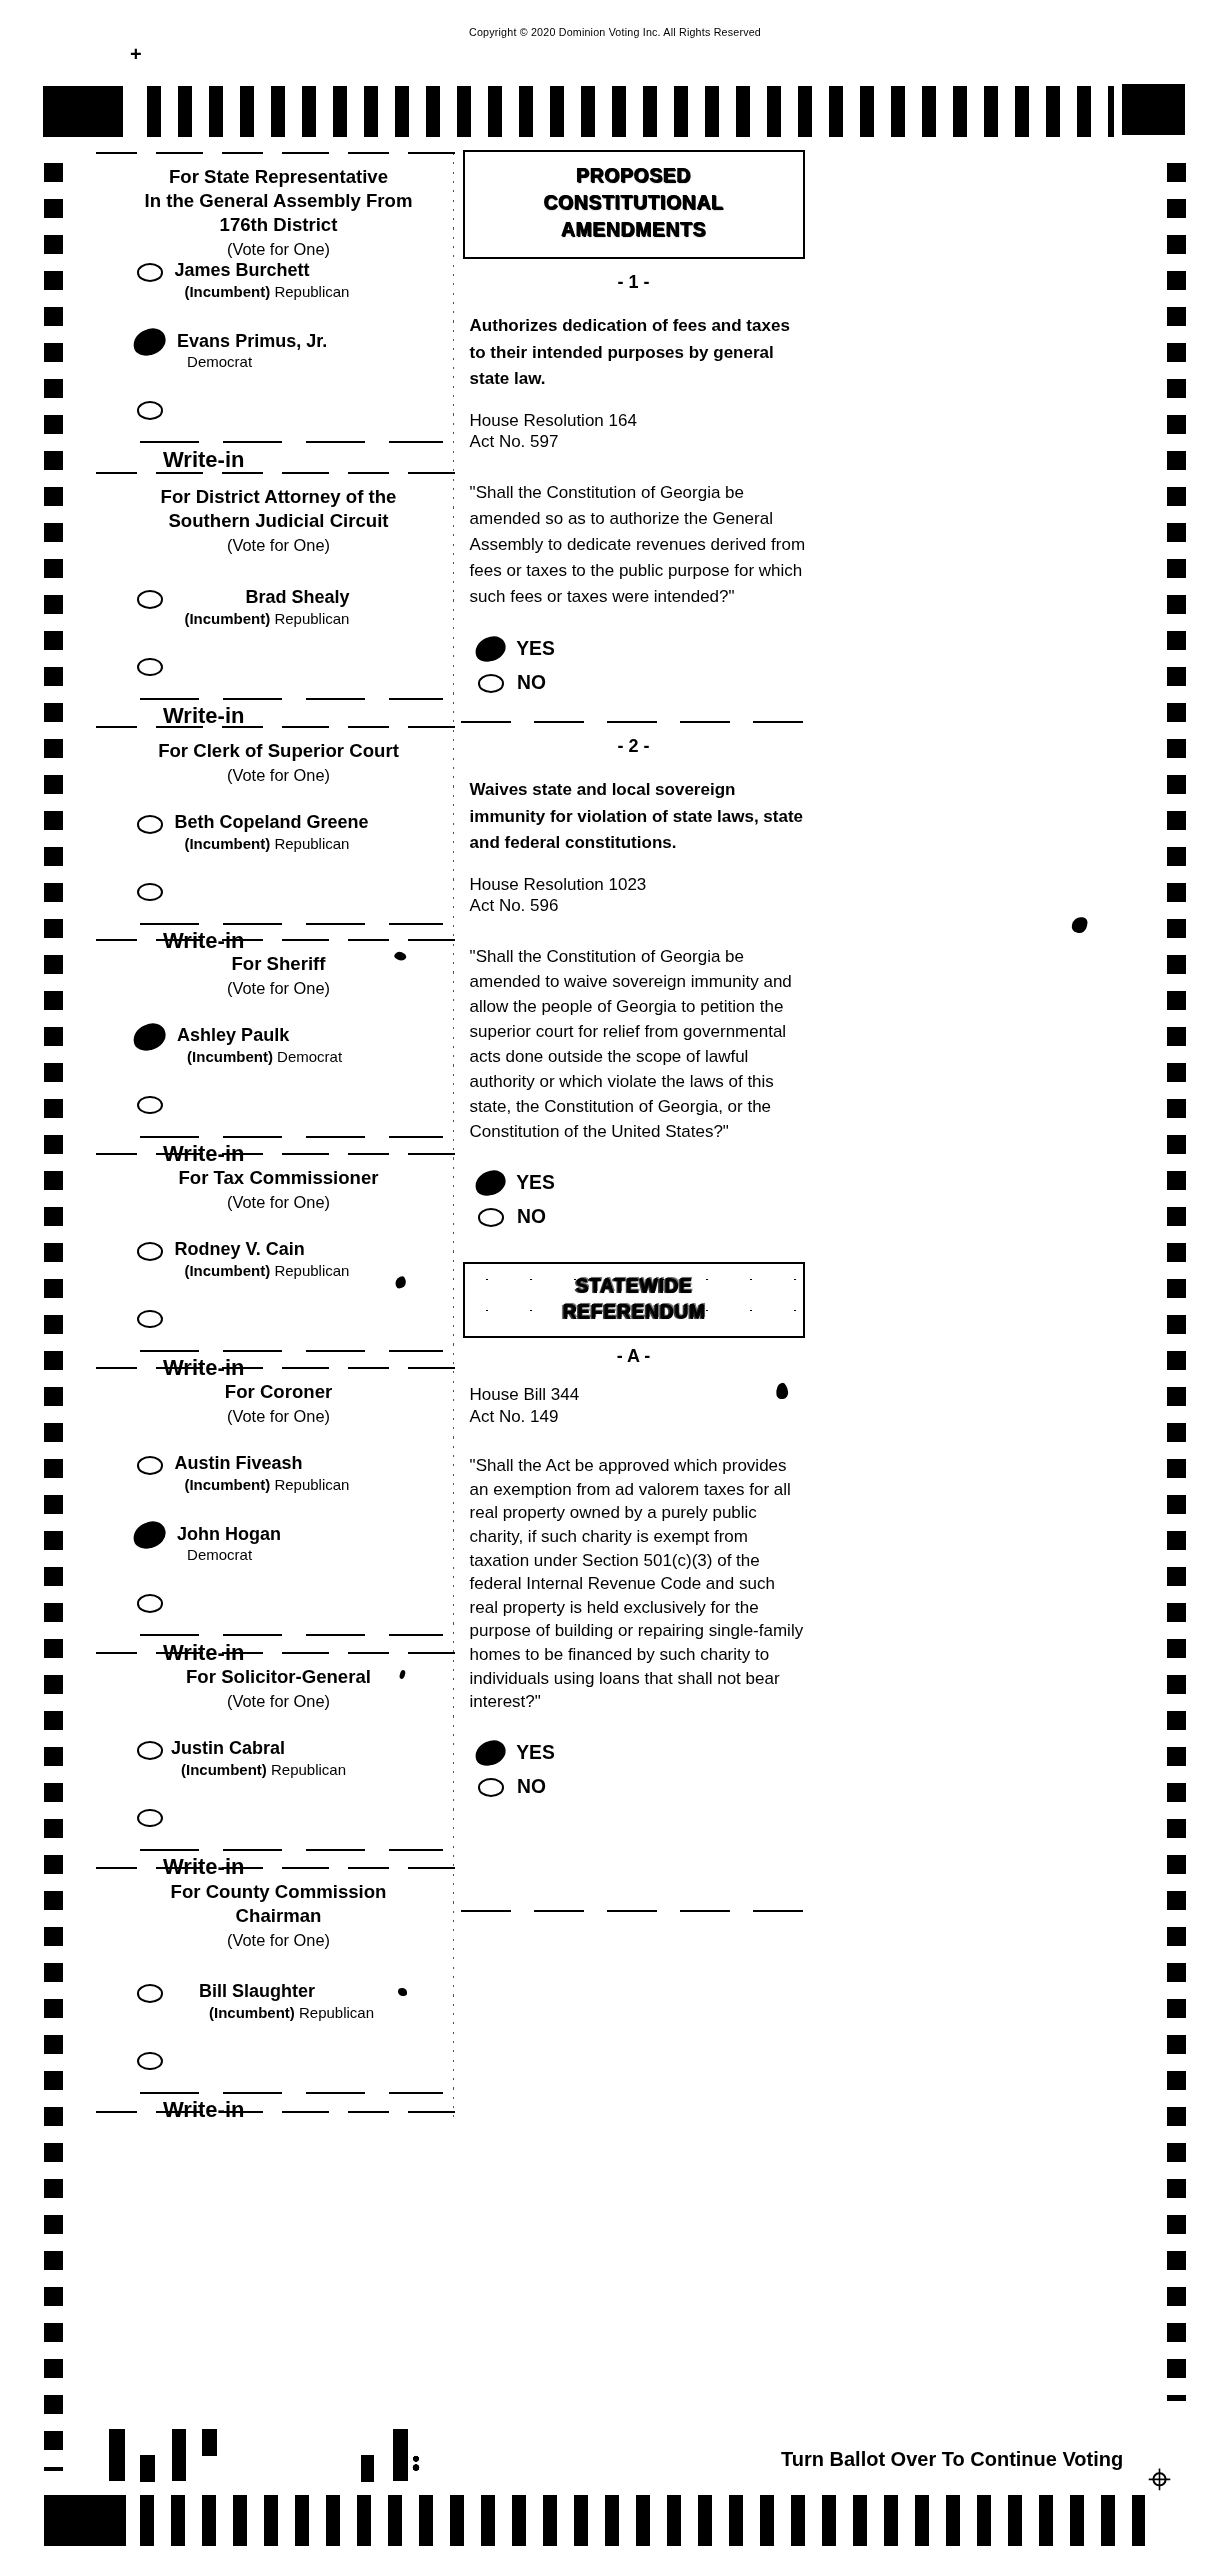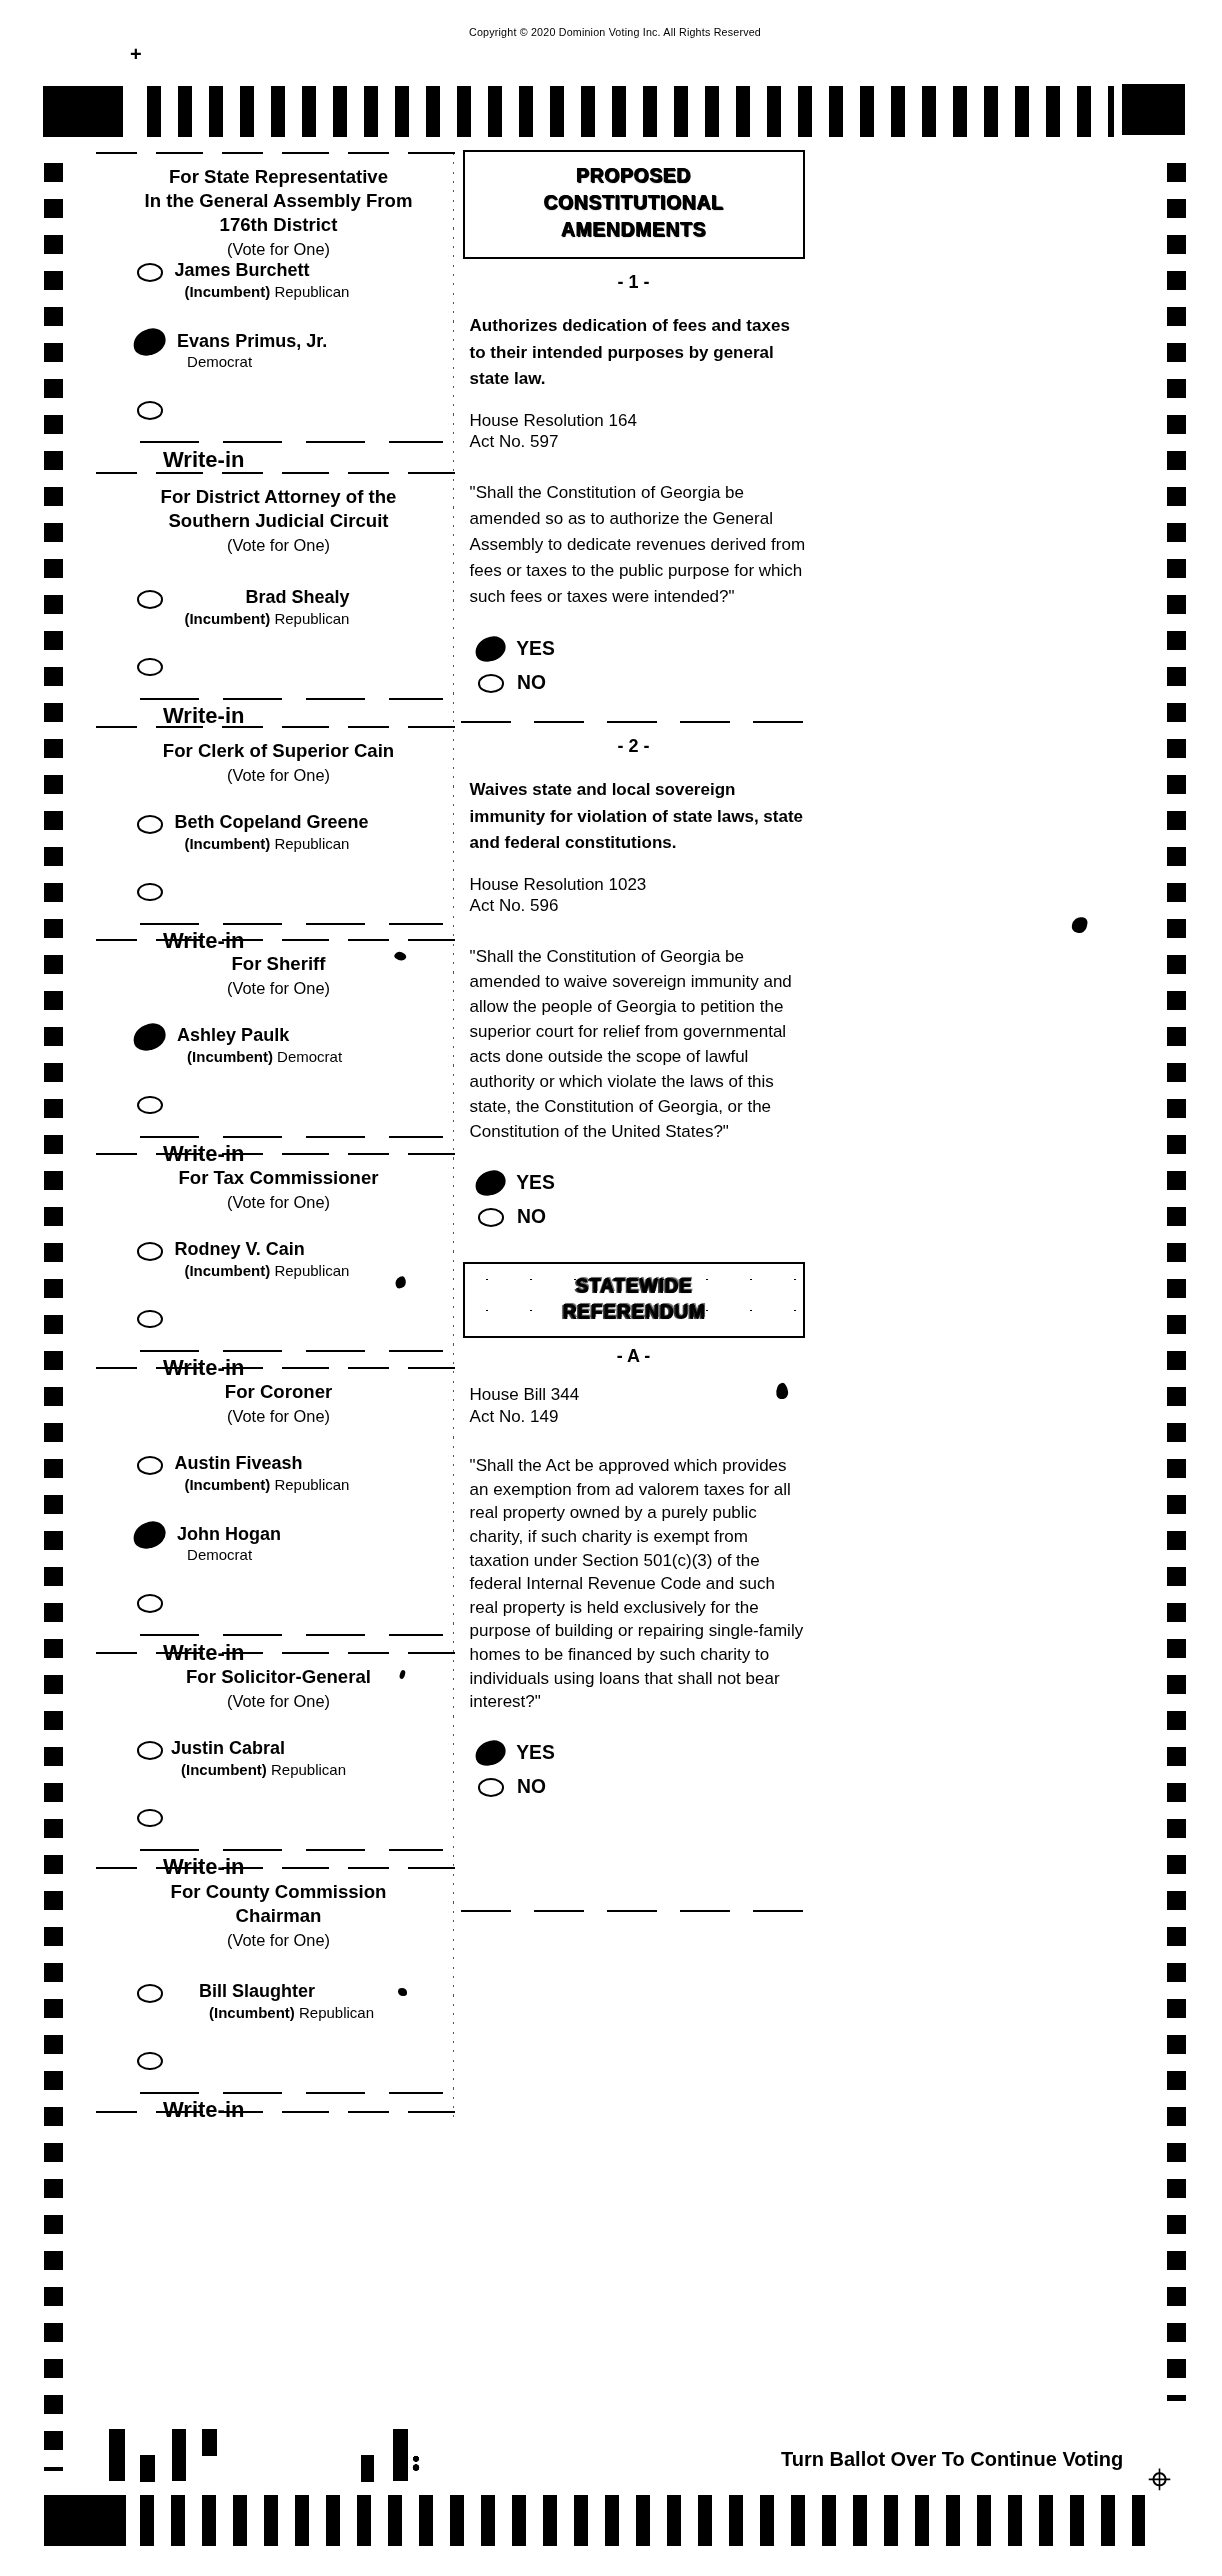--- a/index.html
+++ b/index.html
@@ -133,21 +133,21 @@
     </div>
     <div class="writein">
       <div class="wi-line"></div>
       <div class="wi-label">Write-in</div>
     </div>
   </div>
 
   <div class="race" style="top:726px;">
     <div class="divider"></div>
     <div class="heading">
-      <div>For Clerk of Superior Cain</div>
+      <div>For Clerk of Superior Court</div>
     </div>
     <div class="votefor">(Vote for One)</div>
     <div class="candidate" style="margin-top:26px;">
       <div class="oval"></div>
       <div>
         <div class="cand-name">Beth Copeland Greene</div>
         <div class="cand-party"><span class="inc">(Incumbent)</span> <span>Republican</span></div>
       </div>
     </div>
     <div class="empty-row">

